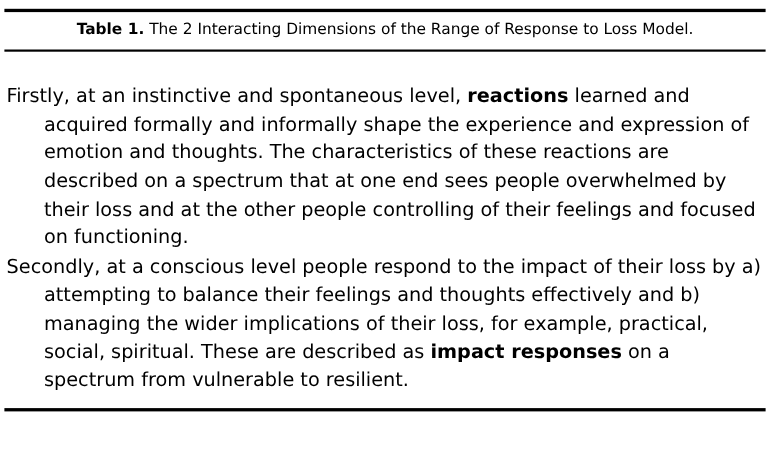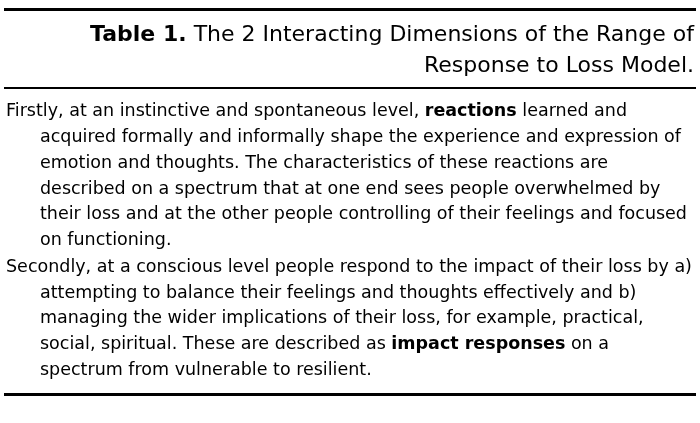--- a/index.html
+++ b/index.html
@@ -28,32 +28,33 @@
     border-top: 2px solid #000000;
     width: 692px;
     margin: 0 auto;
   }
   .rule-bottom {
     border-top: 3px solid #000000;
     width: 692px;
     margin: 0 auto 6px auto;
   }
   .caption {
-    font-size: 22px;
+    font-size: 14px;
     line-height: 1.42;
     padding: 7px 2px 7px 2px;
-    text-align: right;
+    text-align: center;
   }
   .caption .label {
     font-weight: bold;
   }
   .body-block {
     padding: 9px 2px 10px 2px;
     font-size: 17.5px;
     line-height: 1.47;
+    margin-top: 20px;
   }
   .para {
     text-indent: 0;
     padding-left: 34px;
     text-indent: -34px;
     margin: 0 0 1px 0;
     text-align: left;
   }
   .para + .para {
     margin-top: 1px;

